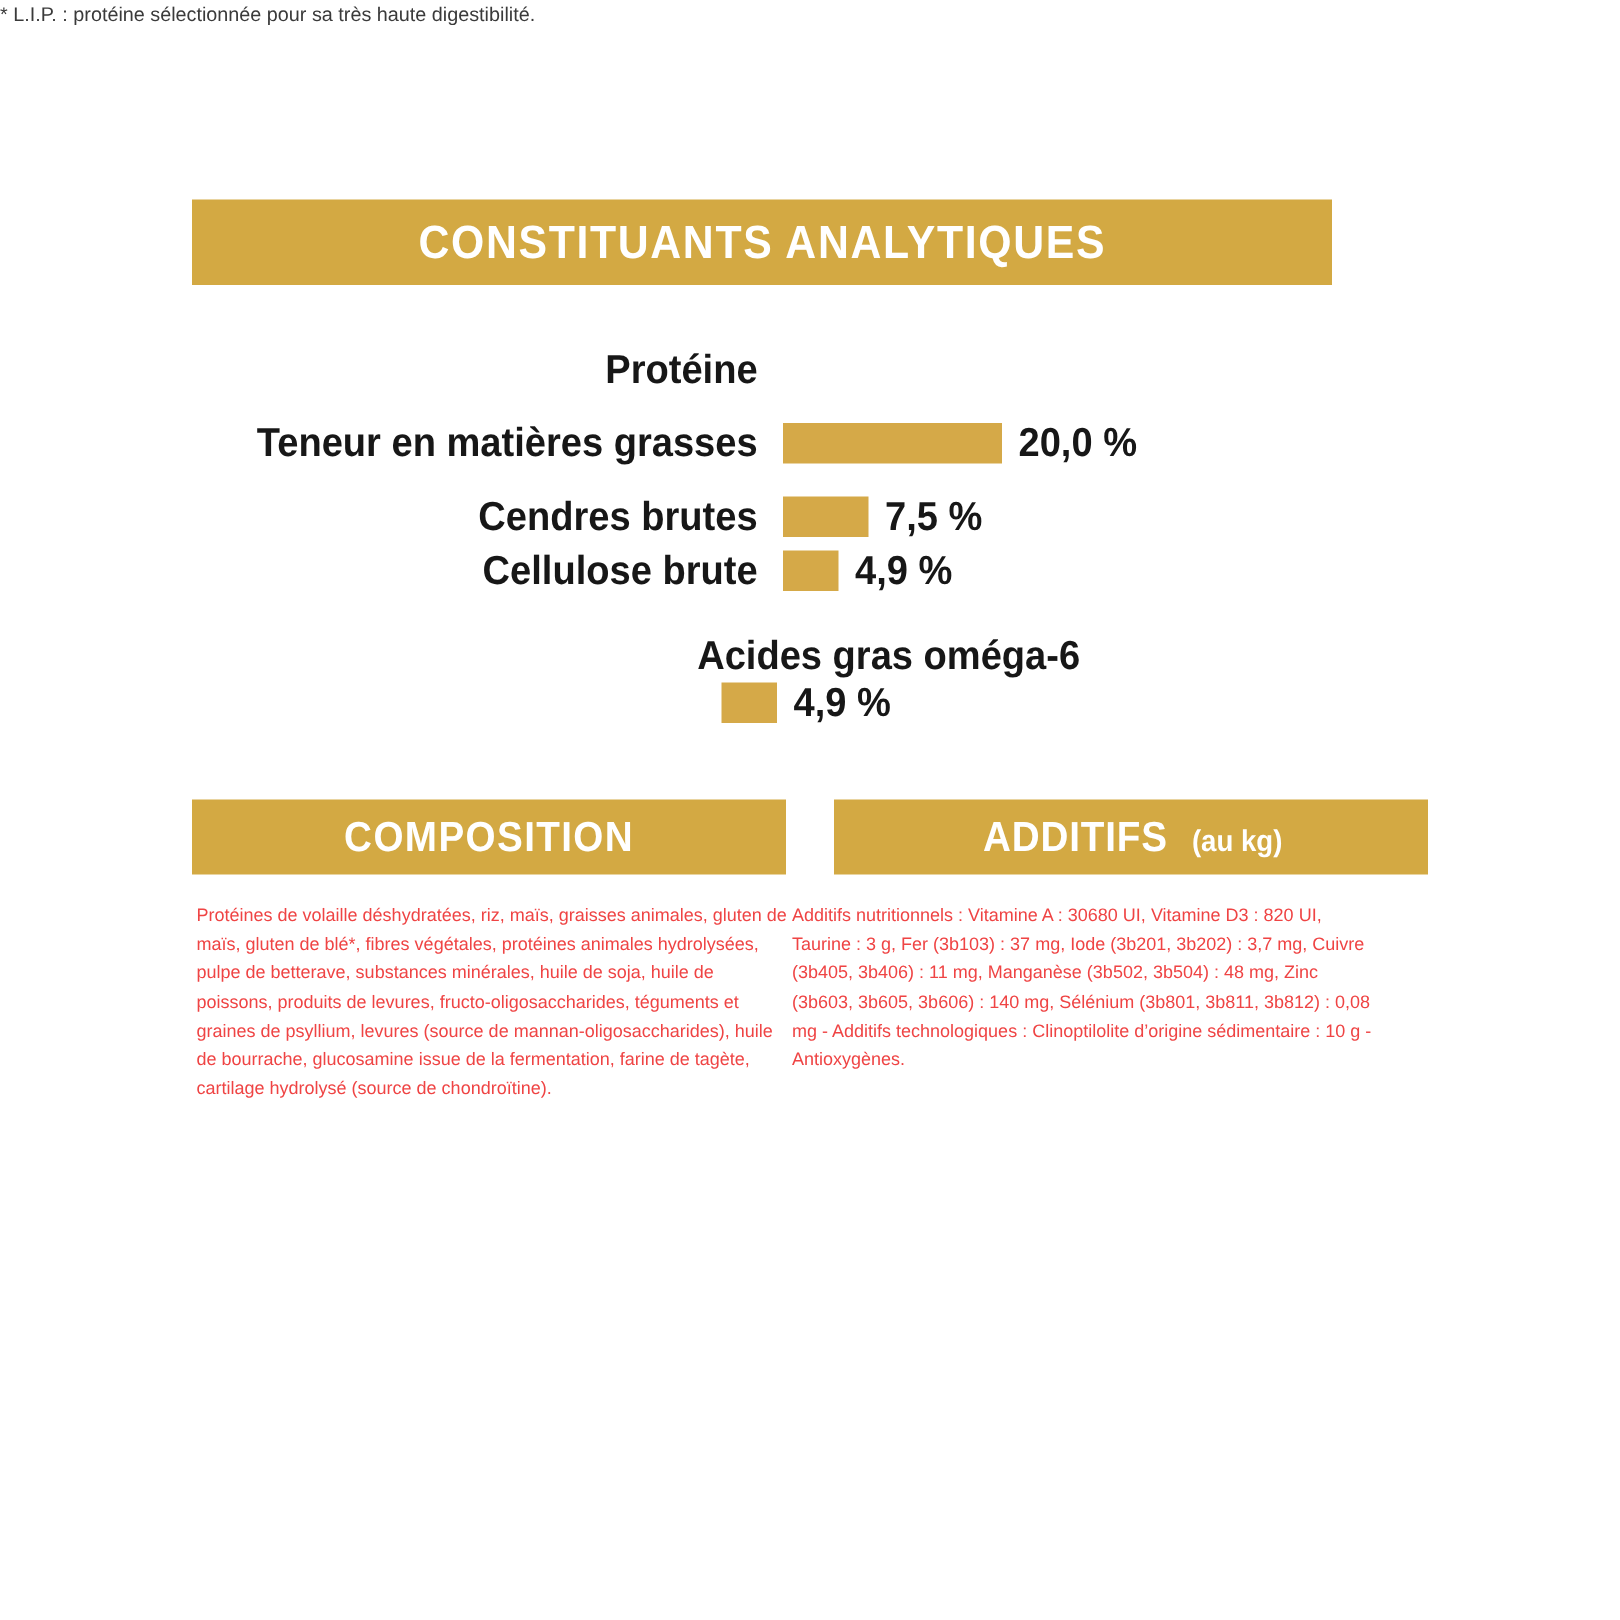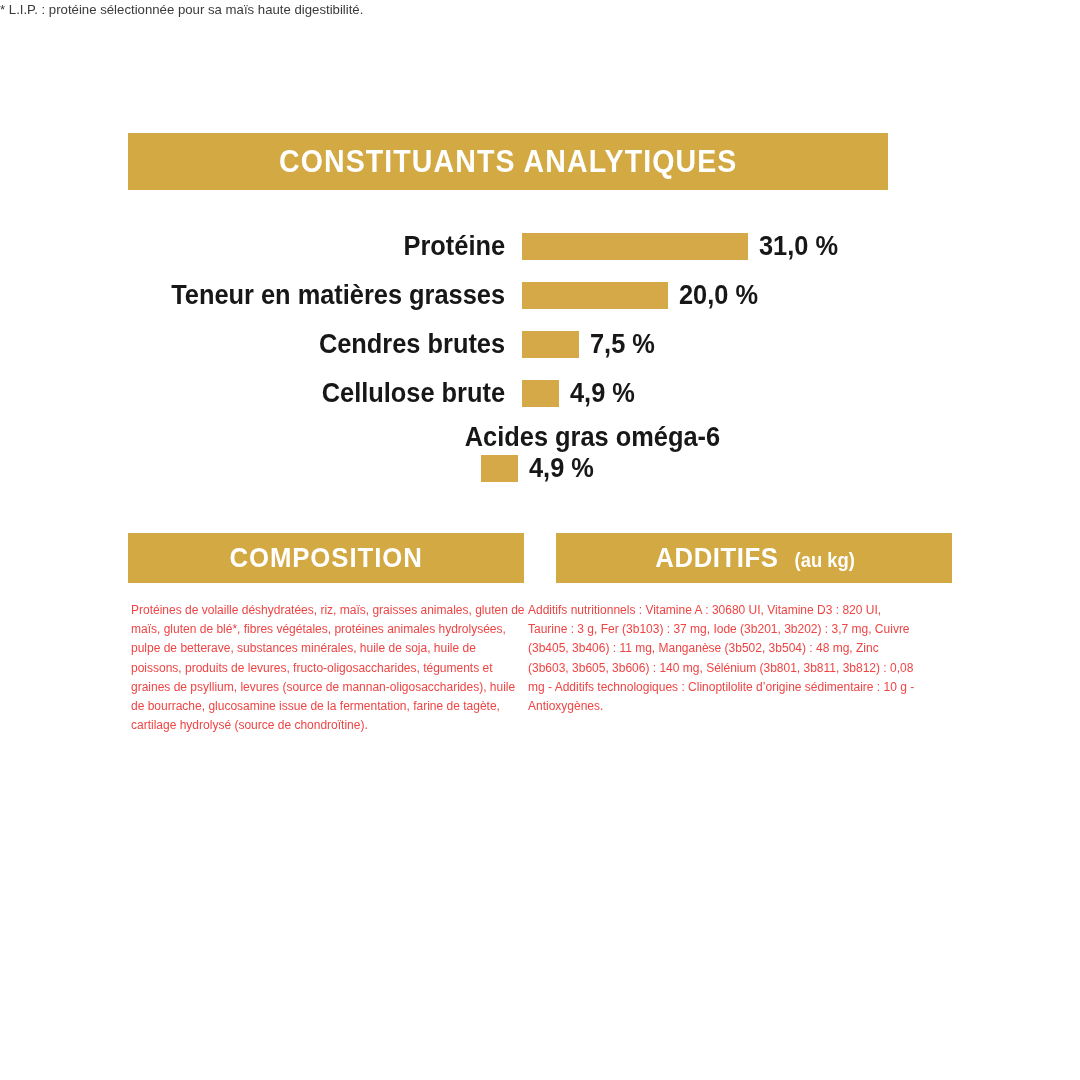--- a/index.html
+++ b/index.html
@@ -170,43 +170,39 @@
 <div class="page">
 
   <div class="banner" id="analytics-banner">
     <span class="banner-title">CONSTITUANTS ANALYTIQUES</span>
   </div>
 
   <div id="nutrient-chart">
 
     <div class="bar-row" style="top:0px;">
       <div class="bar-label">Protéine</div>
-      <div class="bar-track">
-        <div class="bar-fill" style="width:226px;"></div>
-        <div class="bar-value">31,0 %</div>
-      </div>
     </div>
 
     <div class="bar-row" style="top:49px;align-items:center;">
       <div class="bar-label">Teneur en matières grasses</div>
       <div class="bar-track">
         <div class="bar-fill" style="width:146px;"></div>
         <div class="bar-value">20,0 %</div>
       </div>
     </div>
 
     <div class="bar-row" style="top:98px;justify-content:flex-end;">
       <div class="bar-label">Cendres brutes</div>
       <div class="bar-track">
         <div class="bar-fill" style="width:57px;"></div>
         <div class="bar-value">7,5 %</div>
       </div>
     </div>
 
-    <div class="bar-row" style="top:147px;justify-content:center;">
+    <div class="bar-row" style="top:134px;justify-content:center;">
       <div class="bar-label">Cellulose brute</div>
       <div class="bar-track">
         <div class="bar-fill" style="width:37px;"></div>
         <div class="bar-value">4,9 %</div>
       </div>
     </div>
 
     <div class="bar-row" style="top:196px;flex-direction:column;">
       <div class="bar-label">Acides gras oméga-6</div>
       <div class="bar-track">
@@ -223,21 +219,21 @@
 
   <div class="banner" id="additifs-banner">
     <span class="banner-inner">
       <span class="banner-title">ADDITIFS</span>
       <span class="banner-sub">(au kg)</span>
     </span>
   </div>
 
   <div class="body-col" id="composition-text">Protéines de volaille déshydratées, riz, maïs, graisses animales, gluten de maïs, gluten de blé*, fibres végétales, protéines animales hydrolysées, pulpe de betterave, substances minérales, huile de soja, huile de poissons, produits de levures, fructo-oligosaccharides, téguments et graines de psyllium, levures (source de mannan-oligosaccharides), huile de bourrache, glucosamine issue de la fermentation, farine de tagète, cartilage hydrolysé (source de chondroïtine).</div>
 
-  <div id="lip-note">* L.I.P. : protéine sélectionnée pour sa maïs haute digestibilité.</div>
+  <div id="lip-note">* L.I.P. : protéine sélectionnée pour sa très haute digestibilité.</div>
 
   <div class="body-col" id="additifs-text">Additifs nutritionnels : Vitamine A : 30680 UI, Vitamine D3 : 820 UI, Taurine : 3 g, Fer (3b103) : 37 mg, Iode (3b201, 3b202) : 3,7 mg, Cuivre (3b405, 3b406) : 11 mg, Manganèse (3b502, 3b504) : 48 mg, Zinc (3b603, 3b605, 3b606) : 140 mg, Sélénium (3b801, 3b811, 3b812) : 0,08 mg - Additifs technologiques : Clinoptilolite d’origine sédimentaire : 10 g - Antioxygènes.</div>
 
   <div id="footer-logo">
     
     
 
     
   </div>
 

